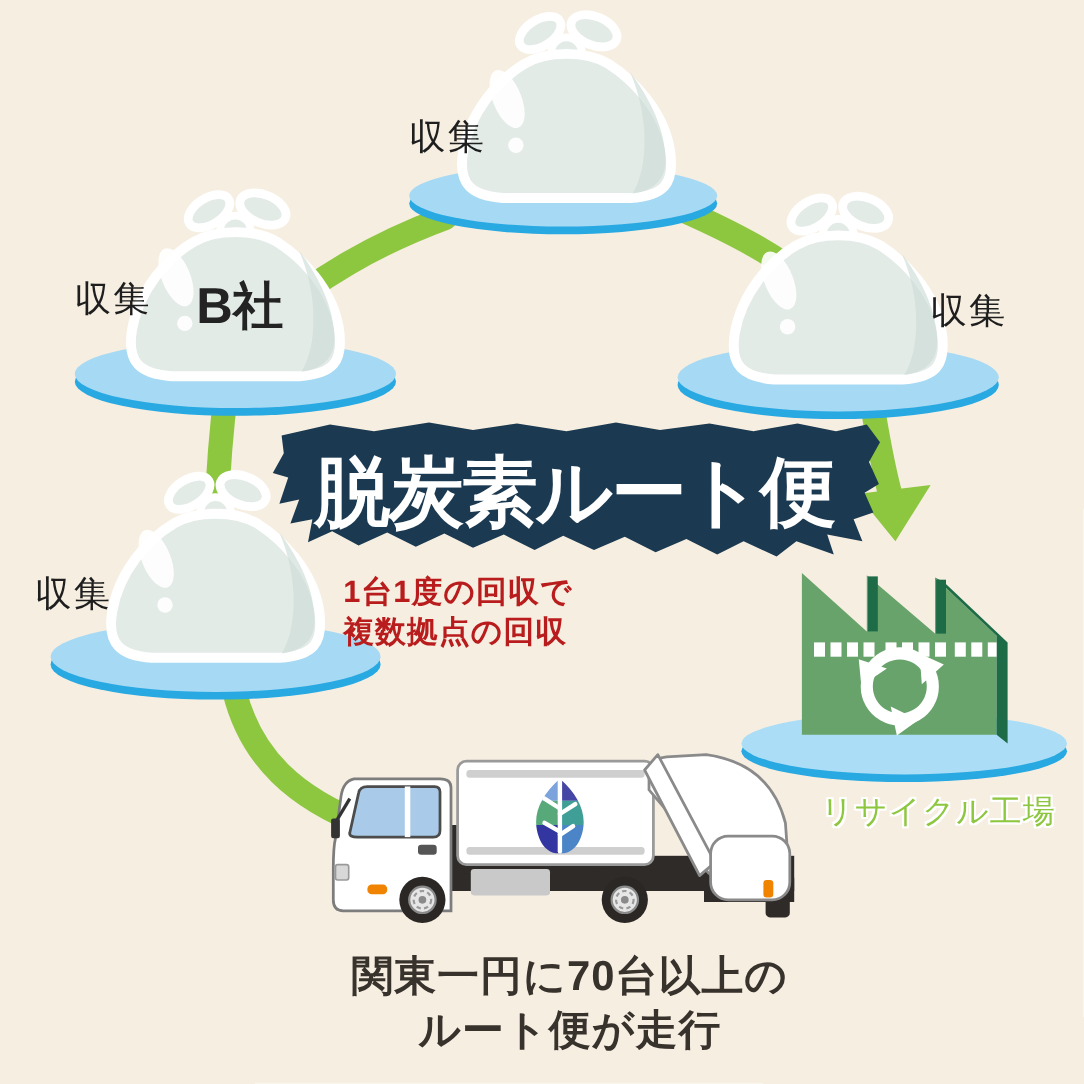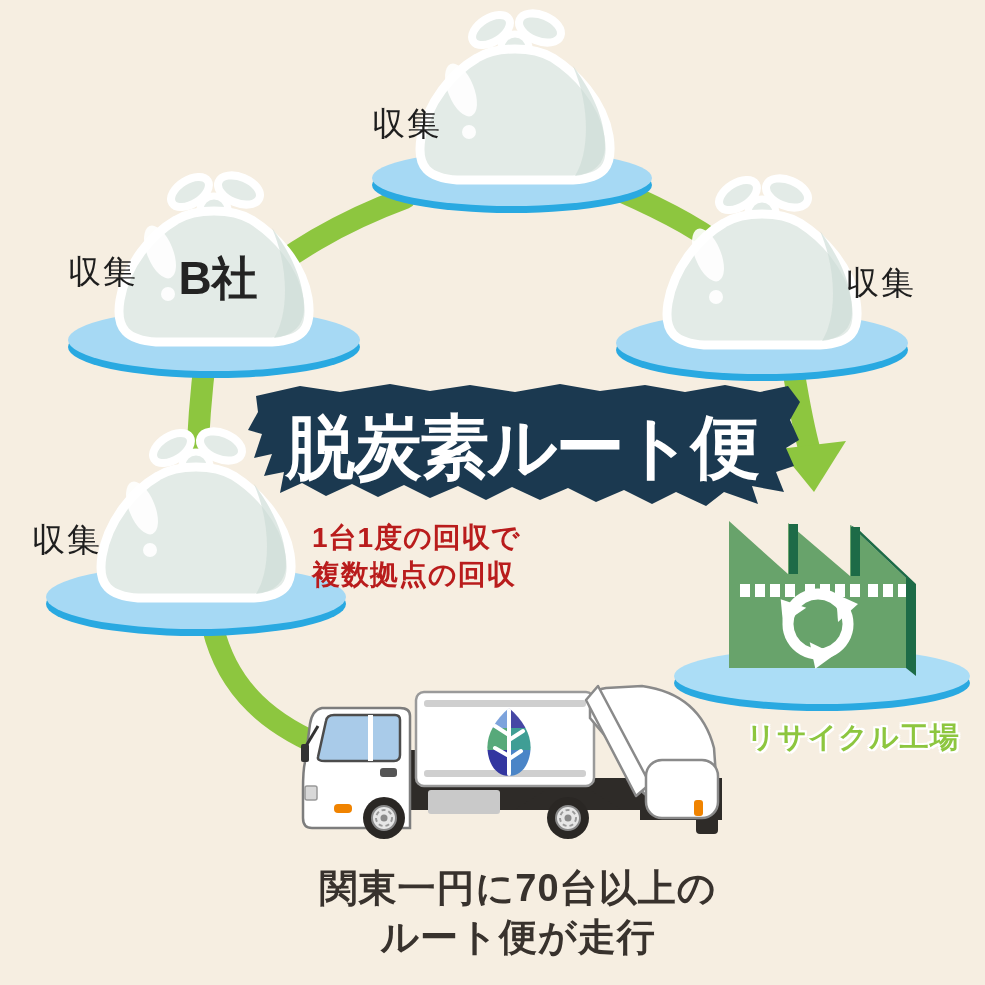--- a/index.html
+++ b/index.html
@@ -30,21 +30,21 @@
     text-align:left;font-size:28px;font-weight:700;color:#b91c1c;
     line-height:1.32;letter-spacing:1px;z-index:6;
   }
   .bottom-caption{
     position:absolute;left:258px;top:864px;width:520px;
     text-align:center;font-size:38px;font-weight:700;color:#38322d;
     line-height:1.28;letter-spacing:1px;z-index:6;
   }
   .factory-label{
     position:absolute;left:728px;top:718px;width:250px;
-    text-align:center;font-size:29px;font-weight:700;color:#8dc63f;
+    text-align:center;font-size:29px;font-weight:400;color:#8dc63f;
     letter-spacing:1px;z-index:6;
     text-shadow:-2px 0 0 #fff,2px 0 0 #fff,0 -2px 0 #fff,0 2px 0 #fff,
                 -2px -2px 0 #fff,2px -2px 0 #fff,-2px 2px 0 #fff,2px 2px 0 #fff;
   }
 </style>
 </head>
 <body>
 
 <div class="canvas">
 

